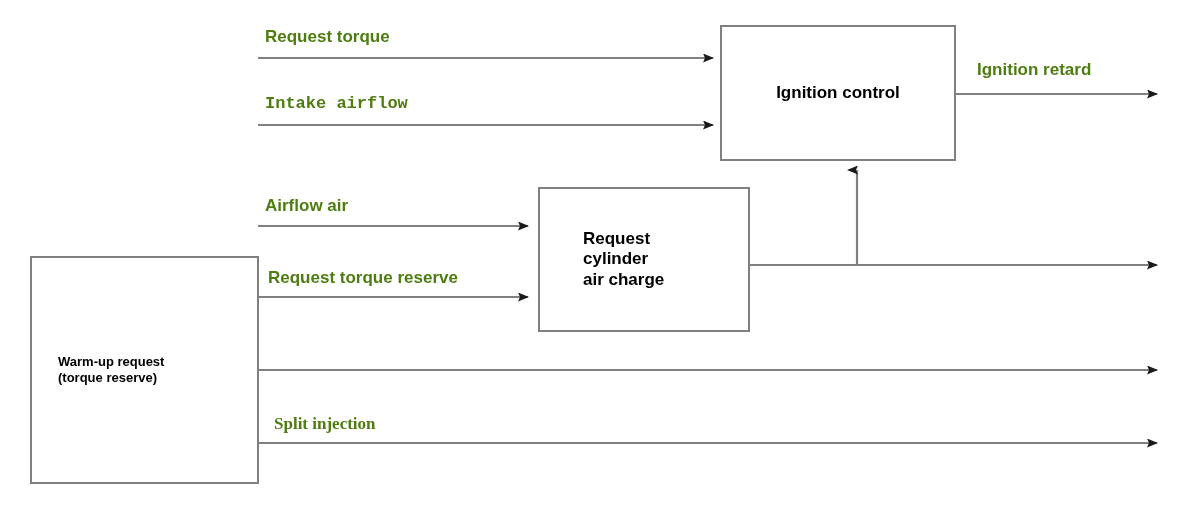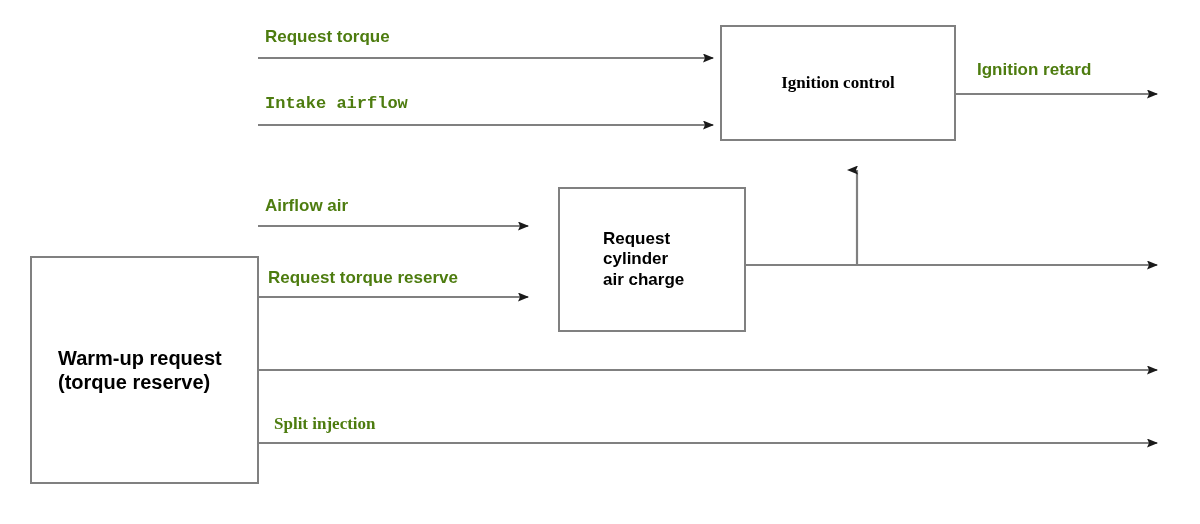--- a/index.html
+++ b/index.html
@@ -30,47 +30,47 @@
   }
   .node .node-label{
     position:absolute;
     font-weight:bold;
     color:#000000;
     line-height:1.22;
     white-space:pre-line;
   }
   
   #node-ignition-control{
-    left:720px; top:25px; width:236px; height:116px;font-family:Liberation Serif, serif;
+    left:720px; top:25px; width:236px; height:136px;
   }
   #node-ignition-control .node-label{
     left:0; right:0; top:50%;
     transform:translateY(-50%);
     text-align:center;
     font-size:17px;
   }
   
   #node-request-cylinder-air-charge{
-    left:558px; top:187px; width:188px; height:145px;
+    left:538px; top:187px; width:212px; height:145px;
   }
   #node-request-cylinder-air-charge .node-label{
     left:43px; top:50%;
     transform:translateY(-50%);
     text-align:left;
     font-size:17px;
   }
   
   #node-warm-up-request{
     left:30px; top:256px; width:229px; height:228px;
   }
   #node-warm-up-request .node-label{
     left:26px; top:50%;
     transform:translateY(-50%);
     text-align:left;
-    font-size:20px;
+    font-size:13px;
   }
   .edge-label{
     position:absolute;
     font-weight:bold;
     font-size:17px;
     color:#4d7c0f;
     white-space:nowrap;
     line-height:1;
   }
 </style>

